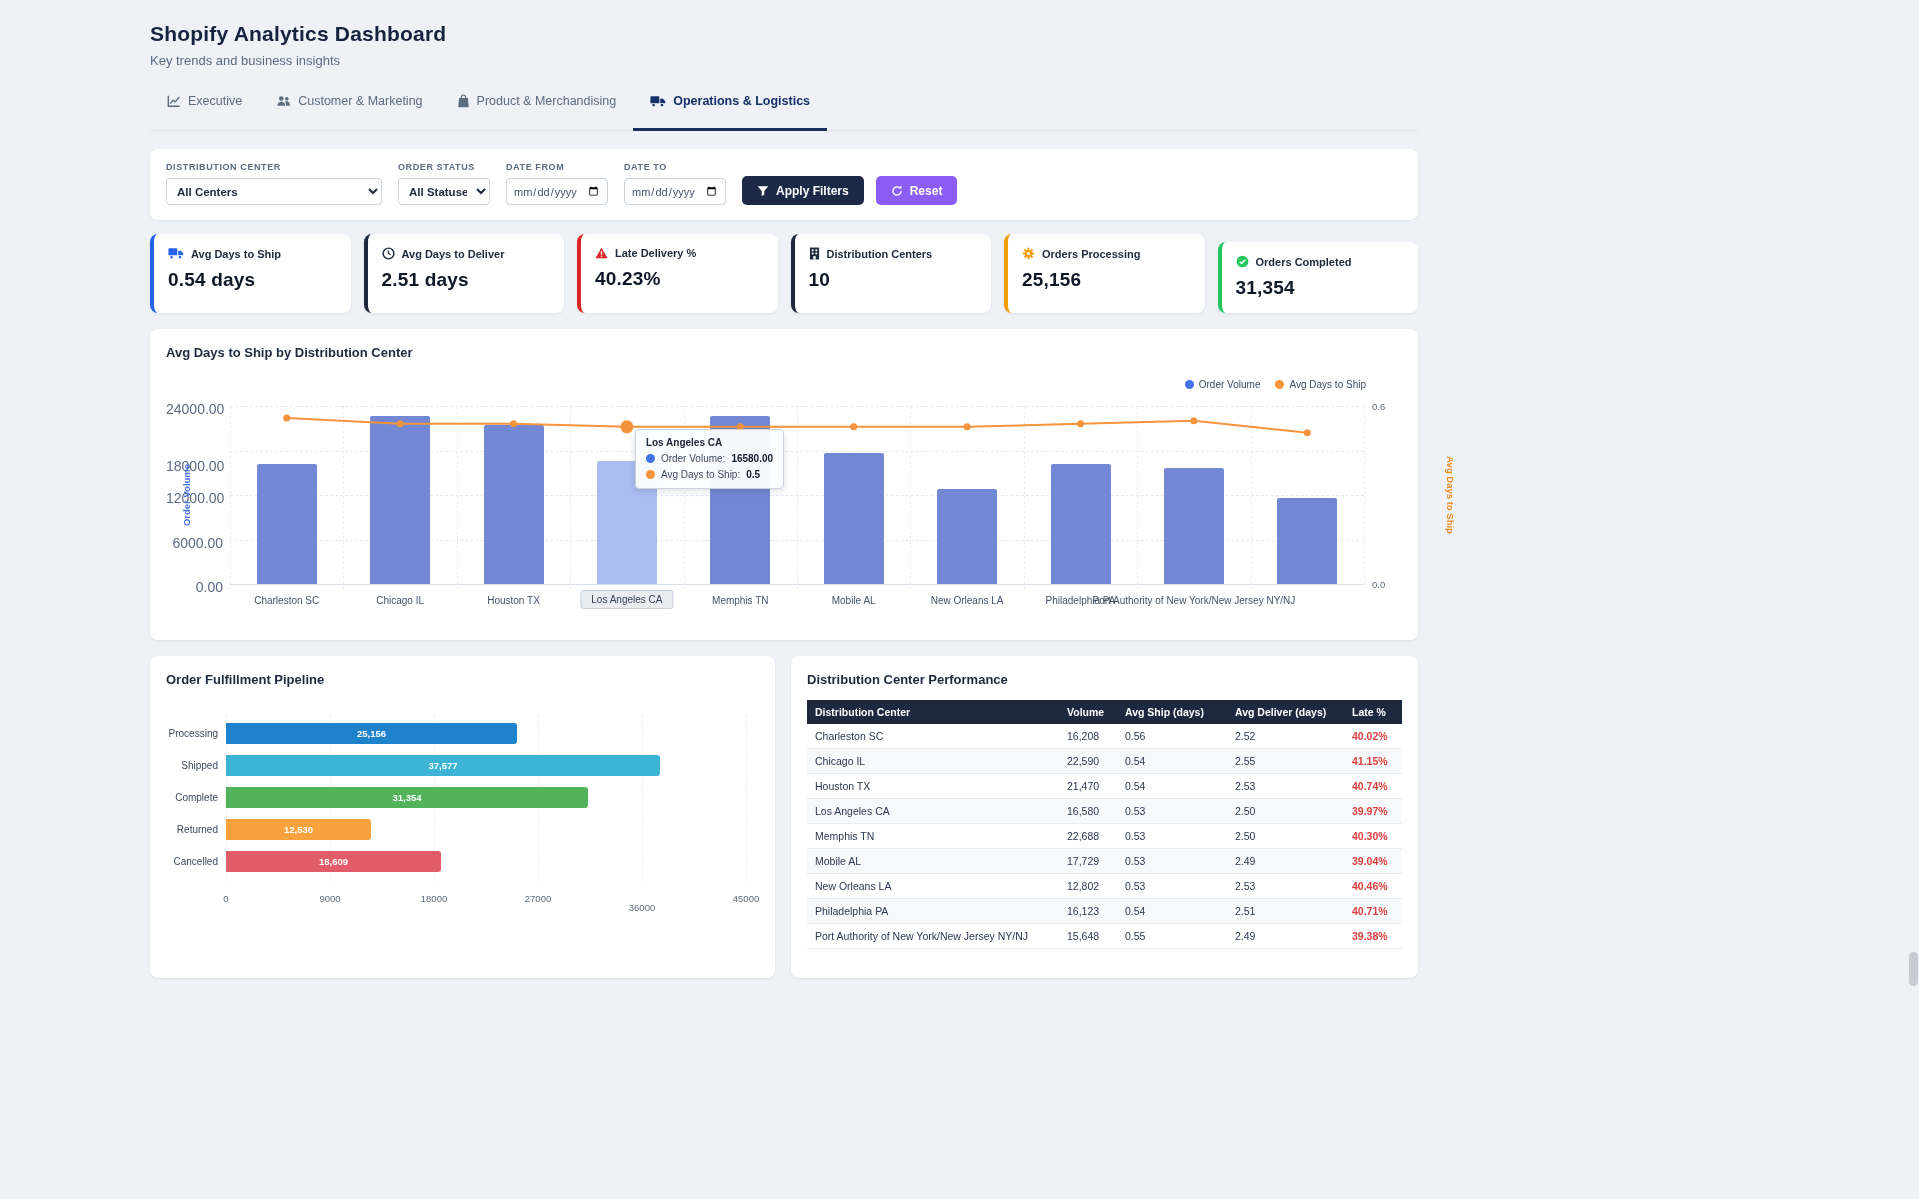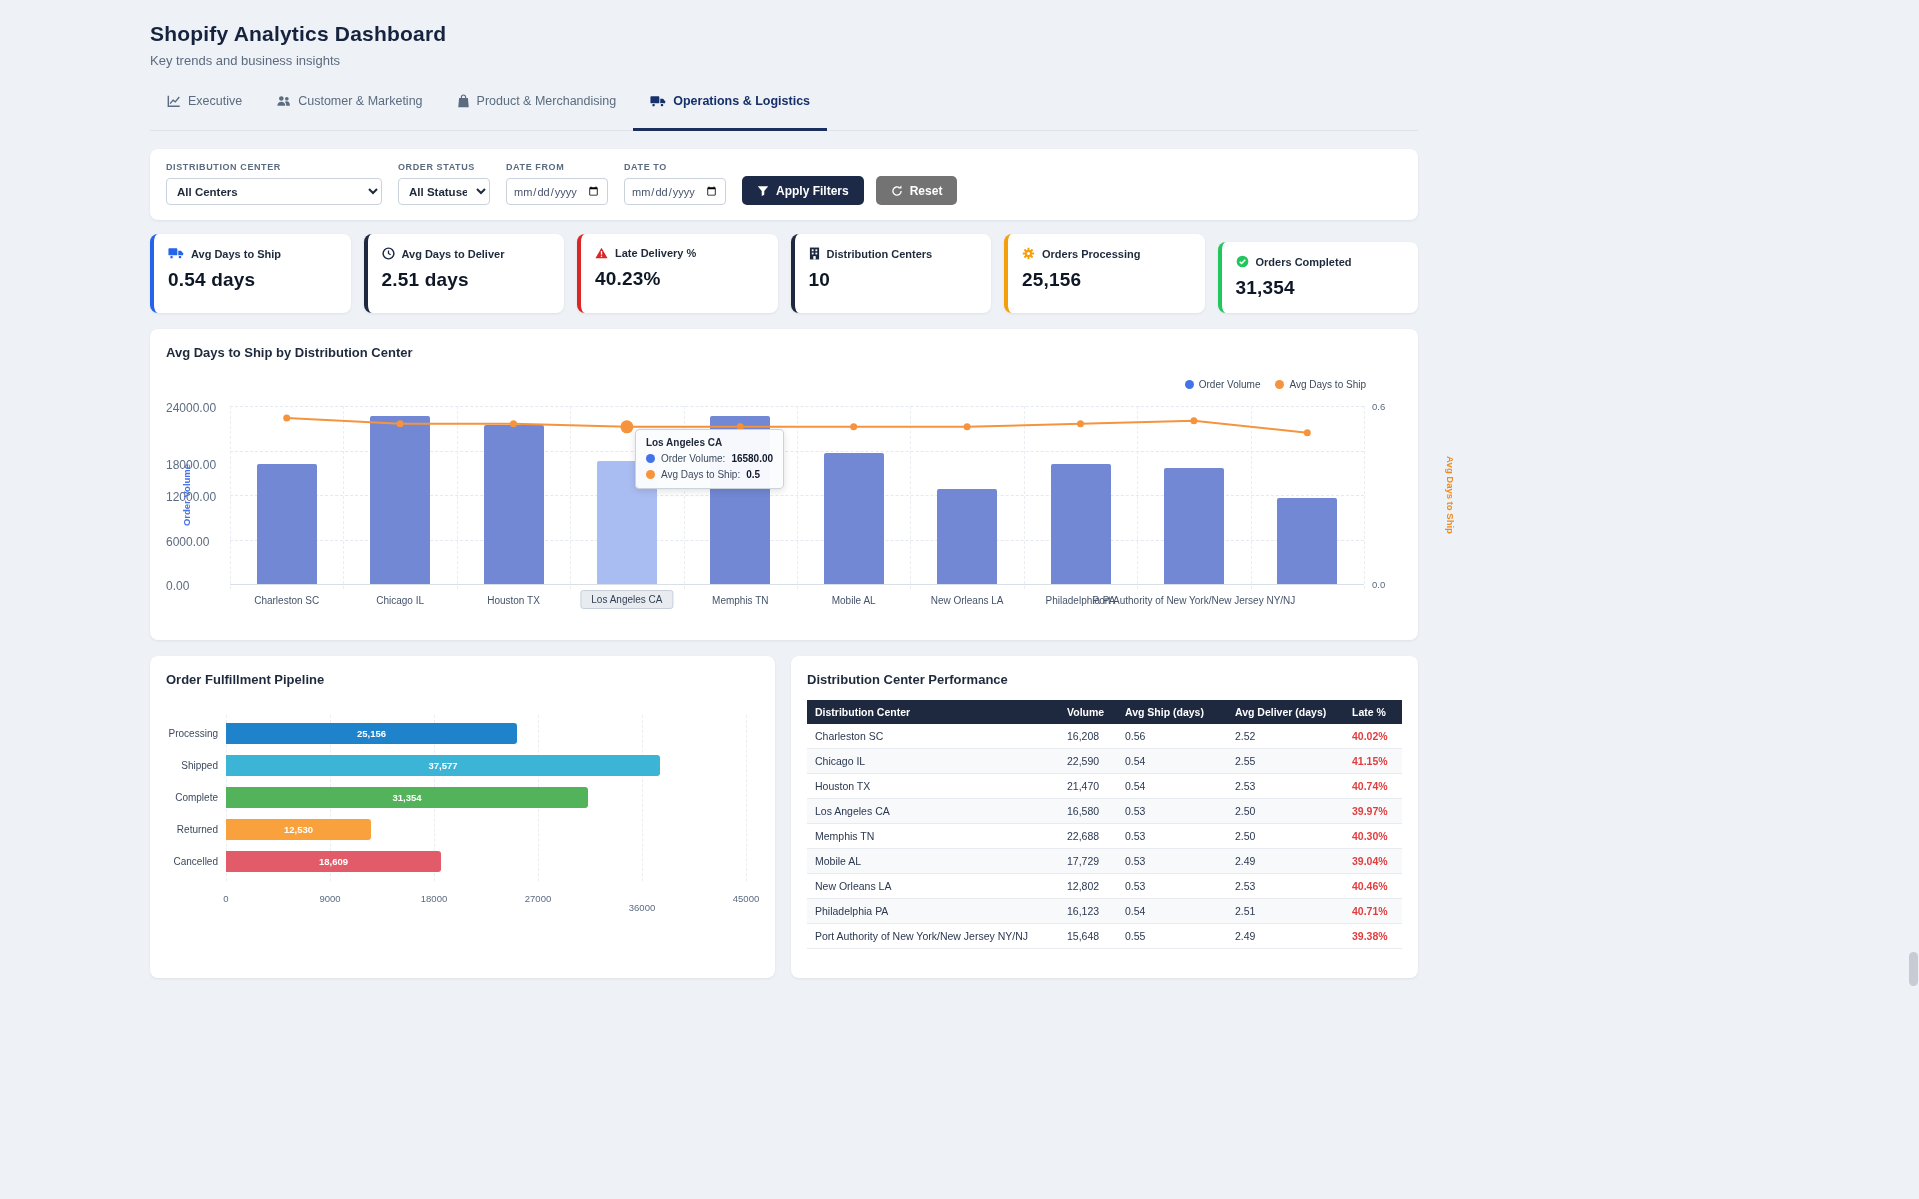--- a/index.html
+++ b/index.html
@@ -18,36 +18,36 @@
   .card { background:#fff; border-radius:8px; box-shadow:0 1px 3px rgba(16,24,40,.07); }
 
   .filter-card { margin-top:18px; padding:13px 16px 15px; display:flex; gap:16px; align-items:flex-end; }
   .filter-label { font-size:9px; font-weight:bold; letter-spacing:.6px; color:#5b6b80; margin-bottom:6px; }
   select { height:27px; border:1px solid #c9d2dd; border-radius:4px; font-size:11.5px; font-weight:bold; color:#1e293b; background:#fff; padding:0 6px; font-family:inherit; }
   .center-select { width:216px; }
   .status-select { width:92px; }
   input[type=date] { width:102px; height:27px; border:1px solid #c9d2dd; border-radius:4px; font-size:11px; color:#47546a; padding:0 6px; font-family:inherit; background:#fff; }
   .btn { display:inline-flex; align-items:center; gap:7px; height:29px; padding:0 15px; border:none; border-radius:5px; color:#fff; font-size:12px; font-weight:bold; font-family:inherit; cursor:pointer; }
   .btn-apply { background:#1c2947; }
-  .btn-reset { background:#737373; margin-left:-4px;justify-content:center; }
+  .btn-reset { background:#8b5cf6; margin-left:-4px;justify-content:center; }
 
   .kpi-row { display:flex; gap:13px; margin-top:14px; }
   .kpi-card { flex:1; background:#fff; border-radius:8px; border-left:4px solid #888; padding:13px 14px 14px; box-shadow:0 1px 3px rgba(16,24,40,.07); }
   .kpi-head { display:flex; align-items:center; gap:7px; font-size:11px; font-weight:bold; color:#1e2a3b; }
   .kpi-value { font-size:19px; font-weight:bold; color:#0e1726; margin-top:9px; letter-spacing:.2px; }
 
   .chart-card { margin-top:16px; padding:16px 16px 12px; }
   .chart-title { font-size:13px; font-weight:bold; color:#1e2a3b; }
   .combo-chart { position:relative; height:266px; margin-top:2px; }
 
   .grid-h { position:absolute; border-top:1px dashed #e4e9f0; height:0; }
   .grid-h.base { border-top:1px solid #d9dfe7; }
   .grid-v { position:absolute; border-left:1px dashed #eaeef3; width:0; }
   .bar { position:absolute; border-radius:2px 2px 0 0; }
-  .tick-y { position:absolute; font-size:12px; color:#5b6b80; text-align:left; }
+  .tick-y { position:absolute; font-size:14px; color:#5b6b80; text-align:right; }
   .tick-y-r { position:absolute; font-size:9.5px; color:#5b6b80; }
   .x-label { position:absolute; font-size:10px; color:#44536a; white-space:nowrap; transform:translateX(-50%); }
   .x-label-box { position:absolute; background:#e8ecf1; border:1px solid #c6cfda; border-radius:3px; font-size:10px; color:#333f52; padding:3px 10px; transform:translateX(-50%); white-space:nowrap; z-index:6; }
   .axis-title { position:absolute; font-size:9.5px; font-weight:bold; white-space:nowrap; }
   .axis-title.left { transform:translate(-50%,-50%) rotate(-90deg); }
   .axis-title.right { transform:translate(-50%,-50%) rotate(90deg); }
   .legend { position:absolute; display:flex; gap:15px; font-size:10px; color:#3c4a5e; z-index:4; }
   .legend-item { display:flex; align-items:center; gap:5px; }
   .legend-dot { width:9px; height:9px; border-radius:50%; display:inline-block; flex:none; }
   .tooltip { position:absolute; background:rgba(251,252,254,.97); border:1px solid #c9d2dd; border-radius:4px; padding:7px 10px 8px; z-index:10; box-shadow:0 2px 7px rgba(0,0,0,.13); white-space:nowrap; }

